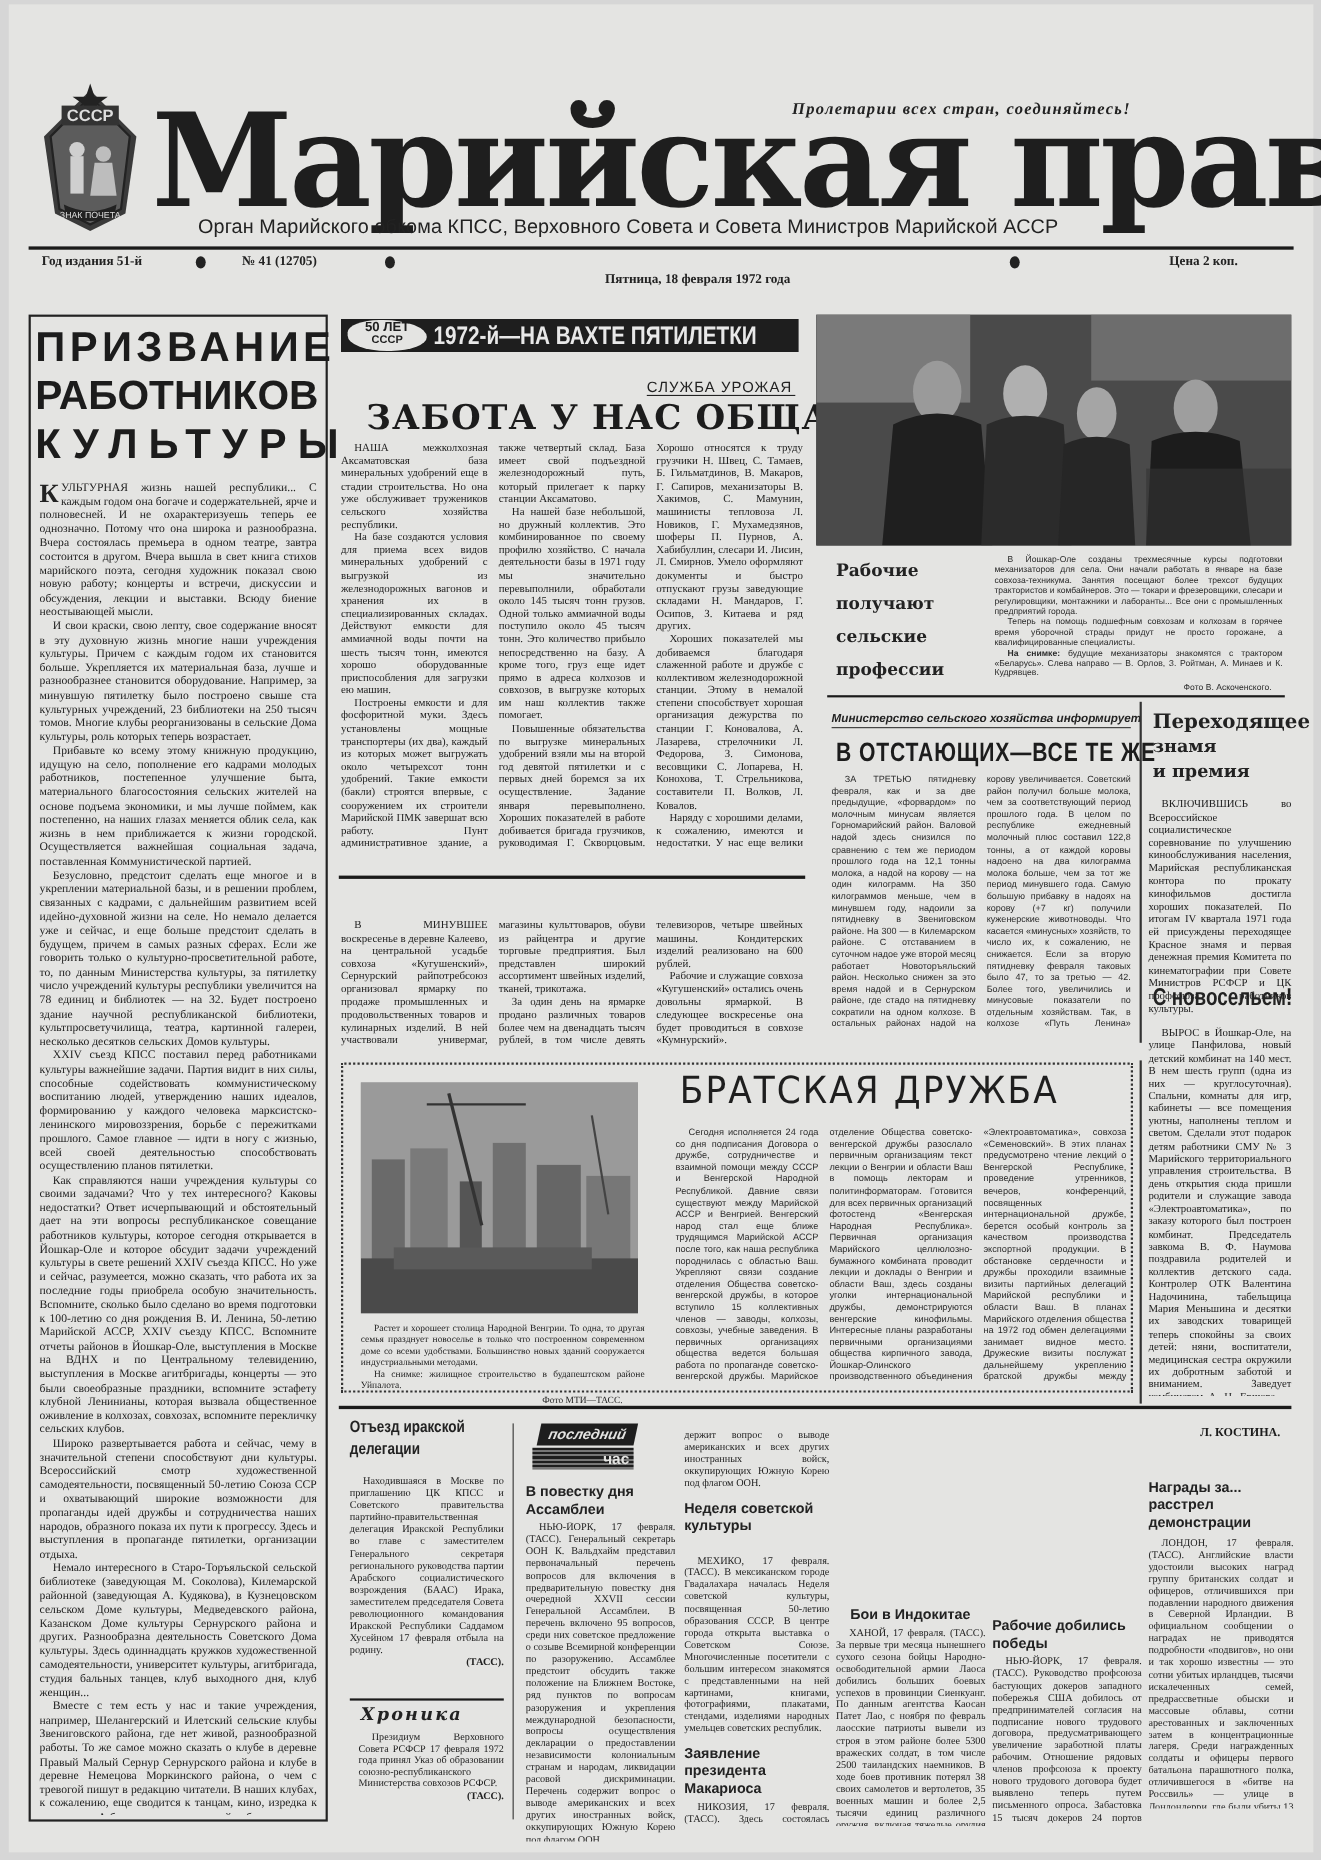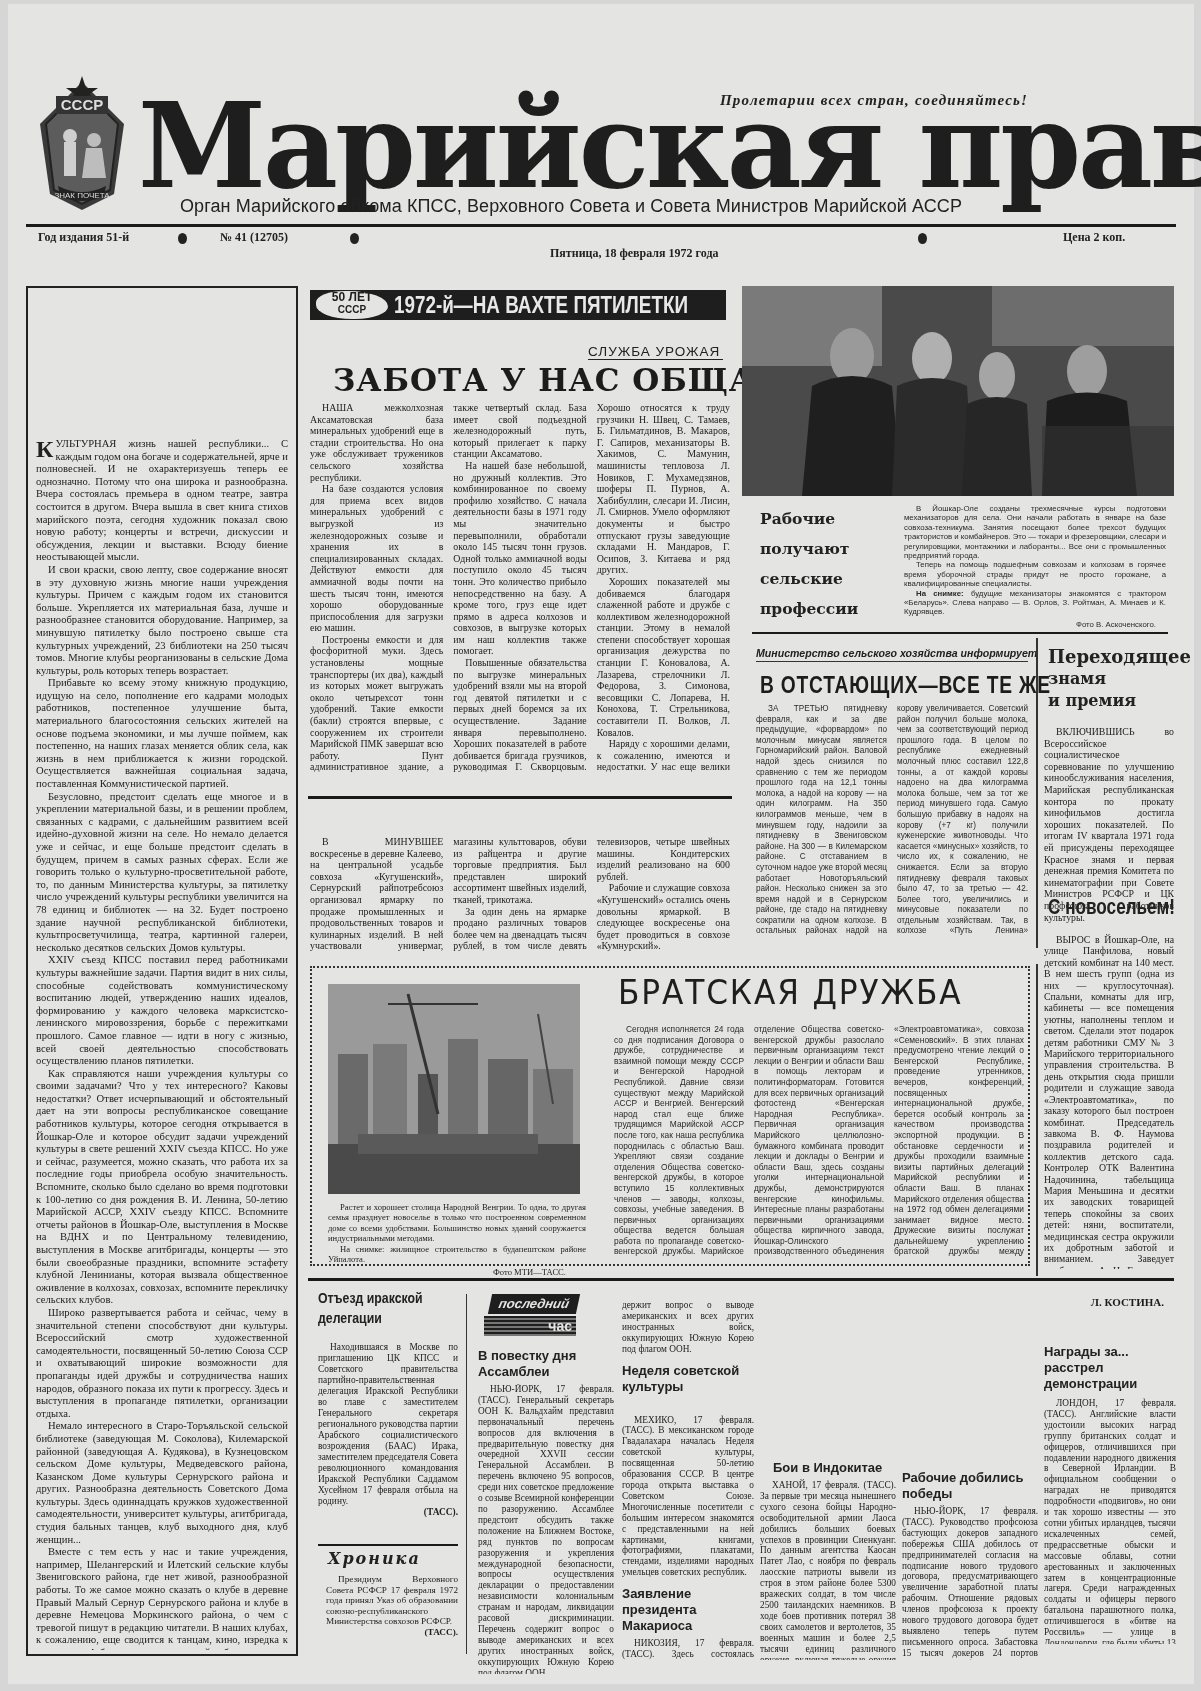--- a/index.html
+++ b/index.html
@@ -49,20 +49,25 @@
     <span class="abs" style="left:0;top:0;">Год издания 51-й</span>
     <span class="abs" style="left:140px;top:3px;width:9px;height:11px;border-radius:50%;background:#222;"></span>
     <span class="abs" style="left:182px;top:0;">№ 41 (12705)</span>
     <span class="abs" style="left:312px;top:3px;width:9px;height:11px;border-radius:50%;background:#222;"></span>
     <span class="abs" style="left:512px;top:16px;">Пятница, 18 февраля 1972 года</span>
     <span class="abs" style="left:880px;top:3px;width:9px;height:11px;border-radius:50%;background:#222;"></span>
     <span class="abs" style="left:1025px;top:0;">Цена 2 коп.</span>
   </div>
 
   <div class="abs" style="left:18px;top:282px;width:272px;height:1370px;border:2px solid #222;box-sizing:border-box;">
+    <div style="position:absolute;left:4px;top:6px;width:262px;font-family:'Liberation Sans',sans-serif;font-weight:bold;color:#1c1c1c;">
+      <div style="font-size:38px;line-height:44px;letter-spacing:4px;">ПРИЗВАНИЕ</div>
+      <div style="font-size:37px;line-height:44px;letter-spacing:0px;">РАБОТНИКОВ</div>
+      <div style="font-size:38px;line-height:44px;letter-spacing:10px;">КУЛЬТУРЫ</div>
+    </div>
     <div class="body-text" style="position:absolute;left:8px;top:150px;width:252px;height:1212px;overflow:hidden;font-size:10.6px;line-height:12.6px;">
       <p class="p" style="text-indent:0;"><span style="float:left;font-size:24px;line-height:22px;font-weight:bold;margin-right:2px;">К</span><span>УЛЬТУРНАЯ жизнь нашей республики... С каждым годом она богаче и содержательней, ярче и полновесней. И не охарактеризуешь теперь ее однозначно. Потому что она широка и разнообразна. Вчера состоялась премьера в одном театре, завтра состоится в другом. Вчера вышла в свет книга стихов марийского поэта, сегодня художник показал свою новую работу; концерты и встречи, дискуссии и обсуждения, лекции и выставки. Всюду биение неостывающей мысли.</span></p>
       <p class="p">И свои краски, свою лепту, свое содержание вносят в эту духовную жизнь многие наши учреждения культуры. Причем с каждым годом их становится больше. Укрепляется их материальная база, лучше и разнообразнее становится оборудование. Например, за минувшую пятилетку было построено свыше ста культурных учреждений, 23 библиотеки на 250 тысяч томов. Многие клубы реорганизованы в сельские Дома культуры, роль которых теперь возрастает.</p>
       <p class="p">Прибавьте ко всему этому книжную продукцию, идущую на село, пополнение его кадрами молодых работников, постепенное улучшение быта, материального благосостояния сельских жителей на основе подъема экономики, и мы лучше поймем, как постепенно, на наших глазах меняется облик села, как жизнь в нем приближается к жизни городской. Осуществляется важнейшая социальная задача, поставленная Коммунистической партией.</p>
       <p class="p">Безусловно, предстоит сделать еще многое и в укреплении материальной базы, и в решении проблем, связанных с кадрами, с дальнейшим развитием всей идейно-духовной жизни на селе. Но немало делается уже и сейчас, и еще больше предстоит сделать в будущем, причем в самых разных сферах. Если же говорить только о культурно-просветительной работе, то, по данным Министерства культуры, за пятилетку число учреждений культуры республики увеличится на 78 единиц и библиотек — на 32. Будет построено здание научной республиканской библиотеки, культпросветучилища, театра, картинной галереи, несколько десятков сельских Домов культуры.</p>
       <p class="p">XXIV съезд КПСС поставил перед работниками культуры важнейшие задачи. Партия видит в них силы, способные содействовать коммунистическому воспитанию людей, утверждению наших идеалов, формированию у каждого человека марксистско-ленинского мировоззрения, борьбе с пережитками прошлого. Самое главное — идти в ногу с жизнью, всей своей деятельностью способствовать осуществлению планов пятилетки.</p>
       <p class="p">Как справляются наши учреждения культуры со своими задачами? Что у тех интересного? Каковы недостатки? Ответ исчерпывающий и обстоятельный дает на эти вопросы республиканское совещание работников культуры, которое сегодня открывается в Йошкар-Оле и которое обсудит задачи учреждений культуры в свете решений XXIV съезда КПСС. Но уже и сейчас, разумеется, можно сказать, что работа их за последние годы приобрела особую значительность. Вспомните, сколько было сделано во время подготовки к 100-летию со дня рождения В. И. Ленина, 50-летию Марийской АССР, XXIV съезду КПСС. Вспомните отчеты районов в Йошкар-Оле, выступления в Москве на ВДНХ и по Центральному телевидению, выступления в Москве агитбригады, концерты — это были своеобразные праздники, вспомните эстафету клубной Ленинианы, которая вызвала общественное оживление в колхозах, совхозах, вспомните перекличку сельских клубов.</p>
       <p class="p">Широко развертывается работа и сейчас, чему в значительной степени способствуют дни культуры. Всероссийский смотр художественной самодеятельности, посвященный 50-летию Союза ССР и охватывающий широкие возможности для пропаганды идей дружбы и сотрудничества наших народов, образного показа их пути к прогрессу. Здесь и выступления в пропаганде пятилетки, организации отдыха.</p>
       <p class="p">Немало интересного в Старо-Торъяльской сельской библиотеке (заведующая М. Соколова), Килемарской районной (заведующая А. Кудякова), в Кузнецовском сельском Доме культуры, Медведевского района, Казанском Доме культуры Сернурского района и других. Разнообразна деятельность Советского Дома культуры. Здесь одиннадцать кружков художественной самодеятельности, университет культуры, агитбригада, студия бальных танцев, клуб выходного дня, клуб женщин...</p>
       <p class="p">Вместе с тем есть у нас и такие учреждения, например, Шелангерский и Илетский сельские клубы Звениговского района, где нет живой, разнообразной работы. То же самое можно сказать о клубе в деревне Правый Малый Сернур Сернурского района и клубе в деревне Немецова Моркинского района, о чем с тревогой пишут в редакцию читатели. В наших клубах, к сожалению, еще сводится к танцам, кино, изредка к концертам. А бывает и так, что живой работы нет, и не чем культурно-просветительные работники, но и местные Советы, руководители хозяйств, которые порой мало заботятся об очагах культуры.</p>
@@ -75,21 +80,21 @@
       <div style="font-size:12px;line-height:13px;">50 ЛЕТ</div>
       <div style="font-size:10px;line-height:12px;">СССР</div>
     </div>
     <div class="abs" style="left:84px;top:1px;font-family:'Liberation Sans',sans-serif;font-weight:bold;font-size:23px;line-height:28px;color:#e8e8e8;white-space:nowrap;transform:scaleX(0.82);transform-origin:left top;">1972-й—НА ВАХТЕ ПЯТИЛЕТКИ</div>
   </div>
 
   <div class="abs" style="left:580px;top:340px;width:135px;font-family:'Liberation Sans',sans-serif;font-size:13.5px;letter-spacing:1px;color:#222;border-bottom:1.5px solid #222;">СЛУЖБА УРОЖАЯ</div>
   <div class="abs" style="left:325px;top:358px;font-family:'DejaVu Serif',serif;font-weight:bold;font-size:31px;letter-spacing:1px;white-space:nowrap;color:#1c1c1c;">ЗАБОТА У НАС ОБЩАЯ</div>
   <div class="abs body-text cols3" style="left:302px;top:398px;width:420px;height:375px;overflow:hidden;font-size:9.9px;line-height:11.6px;column-gap:10px;">
     <p class="p">НАША межколхозная Аксаматовская база минеральных удобрений еще в стадии строительства. Но она уже обслуживает тружеников сельского хозяйства республики.</p>
-    <p class="p">На базе создаются условия для приема всех видов минеральных удобрений с выгрузкой из железнодорожных созыве и хранения их в специализированных складах. Действуют емкости для аммиачной воды почти на шесть тысяч тонн, имеются хорошо оборудованные приспособления для загрузки ею машин.</p>
+    <p class="p">На базе создаются условия для приема всех видов минеральных удобрений с выгрузкой из железнодорожных вагонов и хранения их в специализированных складах. Действуют емкости для аммиачной воды почти на шесть тысяч тонн, имеются хорошо оборудованные приспособления для загрузки ею машин.</p>
     <p class="p">Построены емкости и для фосфоритной муки. Здесь установлены мощные транспортеры (их два), каждый из которых может выгружать около четырехсот тонн удобрений. Такие емкости (бакли) строятся впервые, с сооружением их строители Марийской ПМК завершат всю работу. Пунт административное здание, а также четвертый склад. База имеет свой подъездной железнодорожный путь, который прилегает к парку станции Аксаматово.</p>
     <p class="p">На нашей базе небольшой, но дружный коллектив. Это комбинированное по своему профилю хозяйство. С начала деятельности базы в 1971 году мы значительно перевыполнили, обработали около 145 тысяч тонн грузов. Одной только аммиачной воды поступило около 45 тысяч тонн. Это количество прибыло непосредственно на базу. А кроме того, груз еще идет прямо в адреса колхозов и совхозов, в выгрузке которых им наш коллектив также помогает.</p>
     <p class="p">Повышенные обязательства по выгрузке минеральных удобрений взяли мы на второй год девятой пятилетки и с первых дней боремся за их осуществление. Задание января перевыполнено. Хороших показателей в работе добивается бригада грузчиков, руководимая Г. Скворцовым. Хорошо относятся к труду грузчики Н. Швец, С. Тамаев, Б. Гильматдинов, В. Макаров, Г. Сапиров, механизаторы В. Хакимов, С. Мамунин, машинисты тепловоза Л. Новиков, Г. Мухамедзянов, шоферы П. Пурнов, А. Хабибуллин, слесари И. Лисин, Л. Смирнов. Умело оформляют документы и быстро отпускают грузы заведующие складами Н. Мандаров, Г. Осипов, З. Китаева и ряд других.</p>
     <p class="p">Хороших показателей мы добиваемся благодаря слаженной работе и дружбе с коллективом железнодорожной станции. Этому в немалой степени способствует хорошая организация дежурства по станции Г. Коновалова, А. Лазарева, стрелочники Л. Федорова, З. Симонова, весовщики С. Лопарева, Н. Конохова, Т. Стрельникова, составители П. Волков, Л. Ковалов.</p>
     <p class="p">Наряду с хорошими делами, к сожалению, имеются и недостатки. У нас еще велики простои вагонов, за которые коллектив несет ответственность. Если сейчас налажена вывозка аммиачной воды, то пока не решен окончательно вопрос вывозки фосмуки, а ее имеется 4,5 тысячи тонн. Скоро весна, и если такими темпами будет идти ее вывозка, то она наверняка останется на складах и летом, а ведь эти удобрения нужны в хозяйствах. Совхозы «Семеновский», «Шойбулакский», Марийская сельхозопытная станция, например, своевременно налаживают свой транспорт на вывозку удобрений. Не надо ждать, пока удобрения остаются на складах зимой, поэтому не стоит ждать весны, когда многие заботы. Пока не поздно, нужно вывезти удобрения и поля подготовить к весне.</p>
 
   </div>
 
   <div class="rule" style="left:300px;top:792px;width:424px;height:3px;"></div>
 

